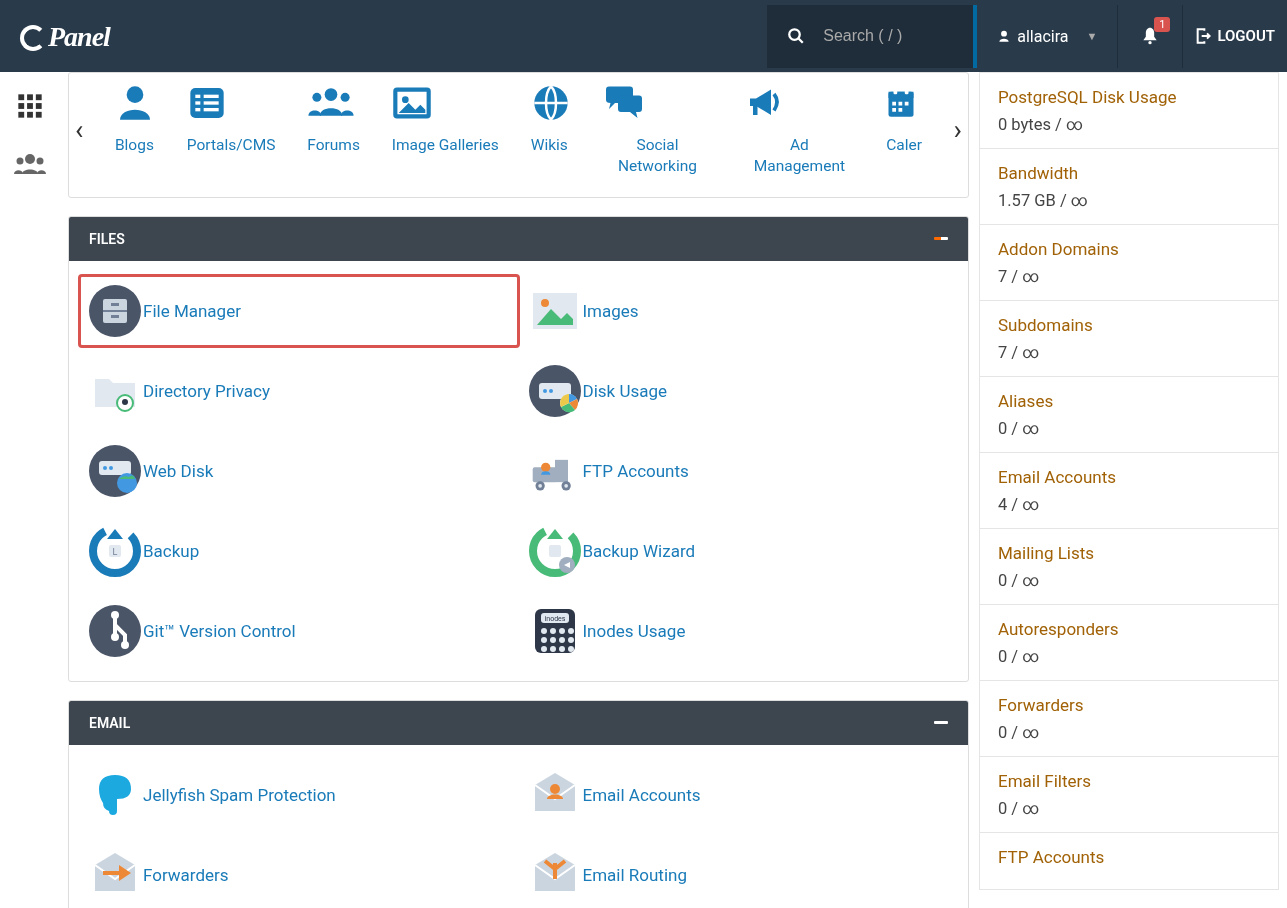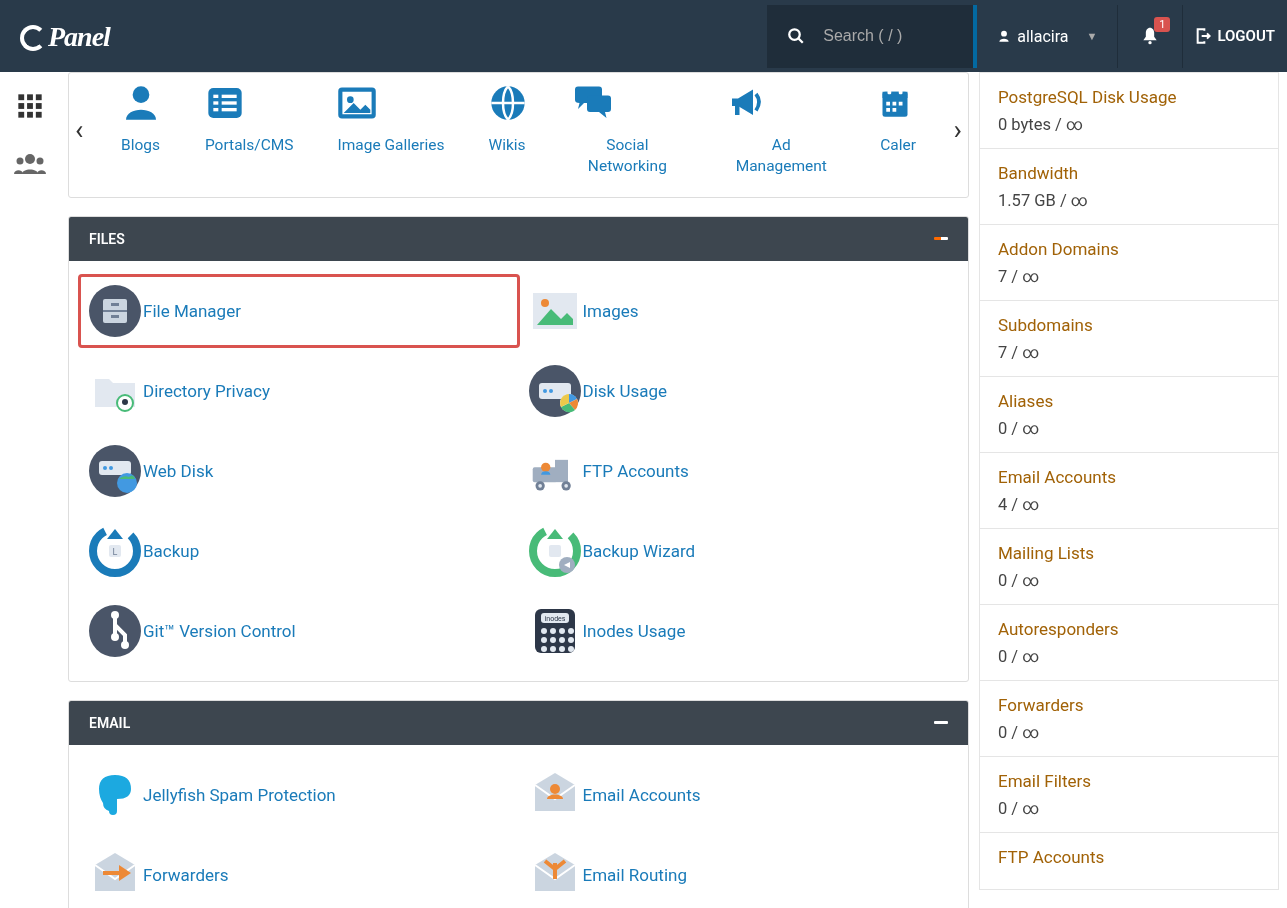--- a/index.html
+++ b/index.html
@@ -147,20 +147,33 @@
                   <rect x="5" y="11" width="3" height="2" fill="#fff"></rect>
                   <rect x="10" y="11" width="9" height="2" fill="#fff"></rect>
                   <rect x="5" y="15" width="3" height="2" fill="#fff"></rect>
                   <rect x="10" y="15" width="9" height="2" fill="#fff"></rect>
                 </svg>
               </div>
               <div class="ci-label">Portals/CMS</div>
             </div>
             <div class="carousel-item">
               <div class="ci-icon">
+                <svg width="48" height="40" viewBox="0 0 34 24" fill="#1a7bb9">
+                  <circle cx="17" cy="6" r="4.5"></circle>
+                  <circle cx="7" cy="8" r="3.2"></circle>
+                  <circle cx="27" cy="8" r="3.2"></circle>
+                  <path d="M9 21 C9 14 25 14 25 21 Z"></path>
+                  <path d="M1 21 C1 16 10 16 10 21 Z"></path>
+                  <path d="M24 21 C24 16 33 16 33 21 Z"></path>
+                </svg>
+              </div>
+              <div class="ci-label">Forums</div>
+            </div>
+            <div class="carousel-item">
+              <div class="ci-icon">
                 <svg width="40" height="40" viewBox="0 0 24 24" fill="#1a7bb9">
                   <rect x="2" y="4" width="20" height="16" rx="1" fill="none" stroke="#1a7bb9" stroke-width="2.5"></rect>
                   <circle cx="8" cy="10" r="2"></circle>
                   <path d="M4 18 L10 12 L14 16 L17 13 L20 16 L20 18 Z"></path>
                 </svg>
               </div>
               <div class="ci-label">Image Galleries</div>
             </div>
             <div class="carousel-item">
               <div class="ci-icon">

